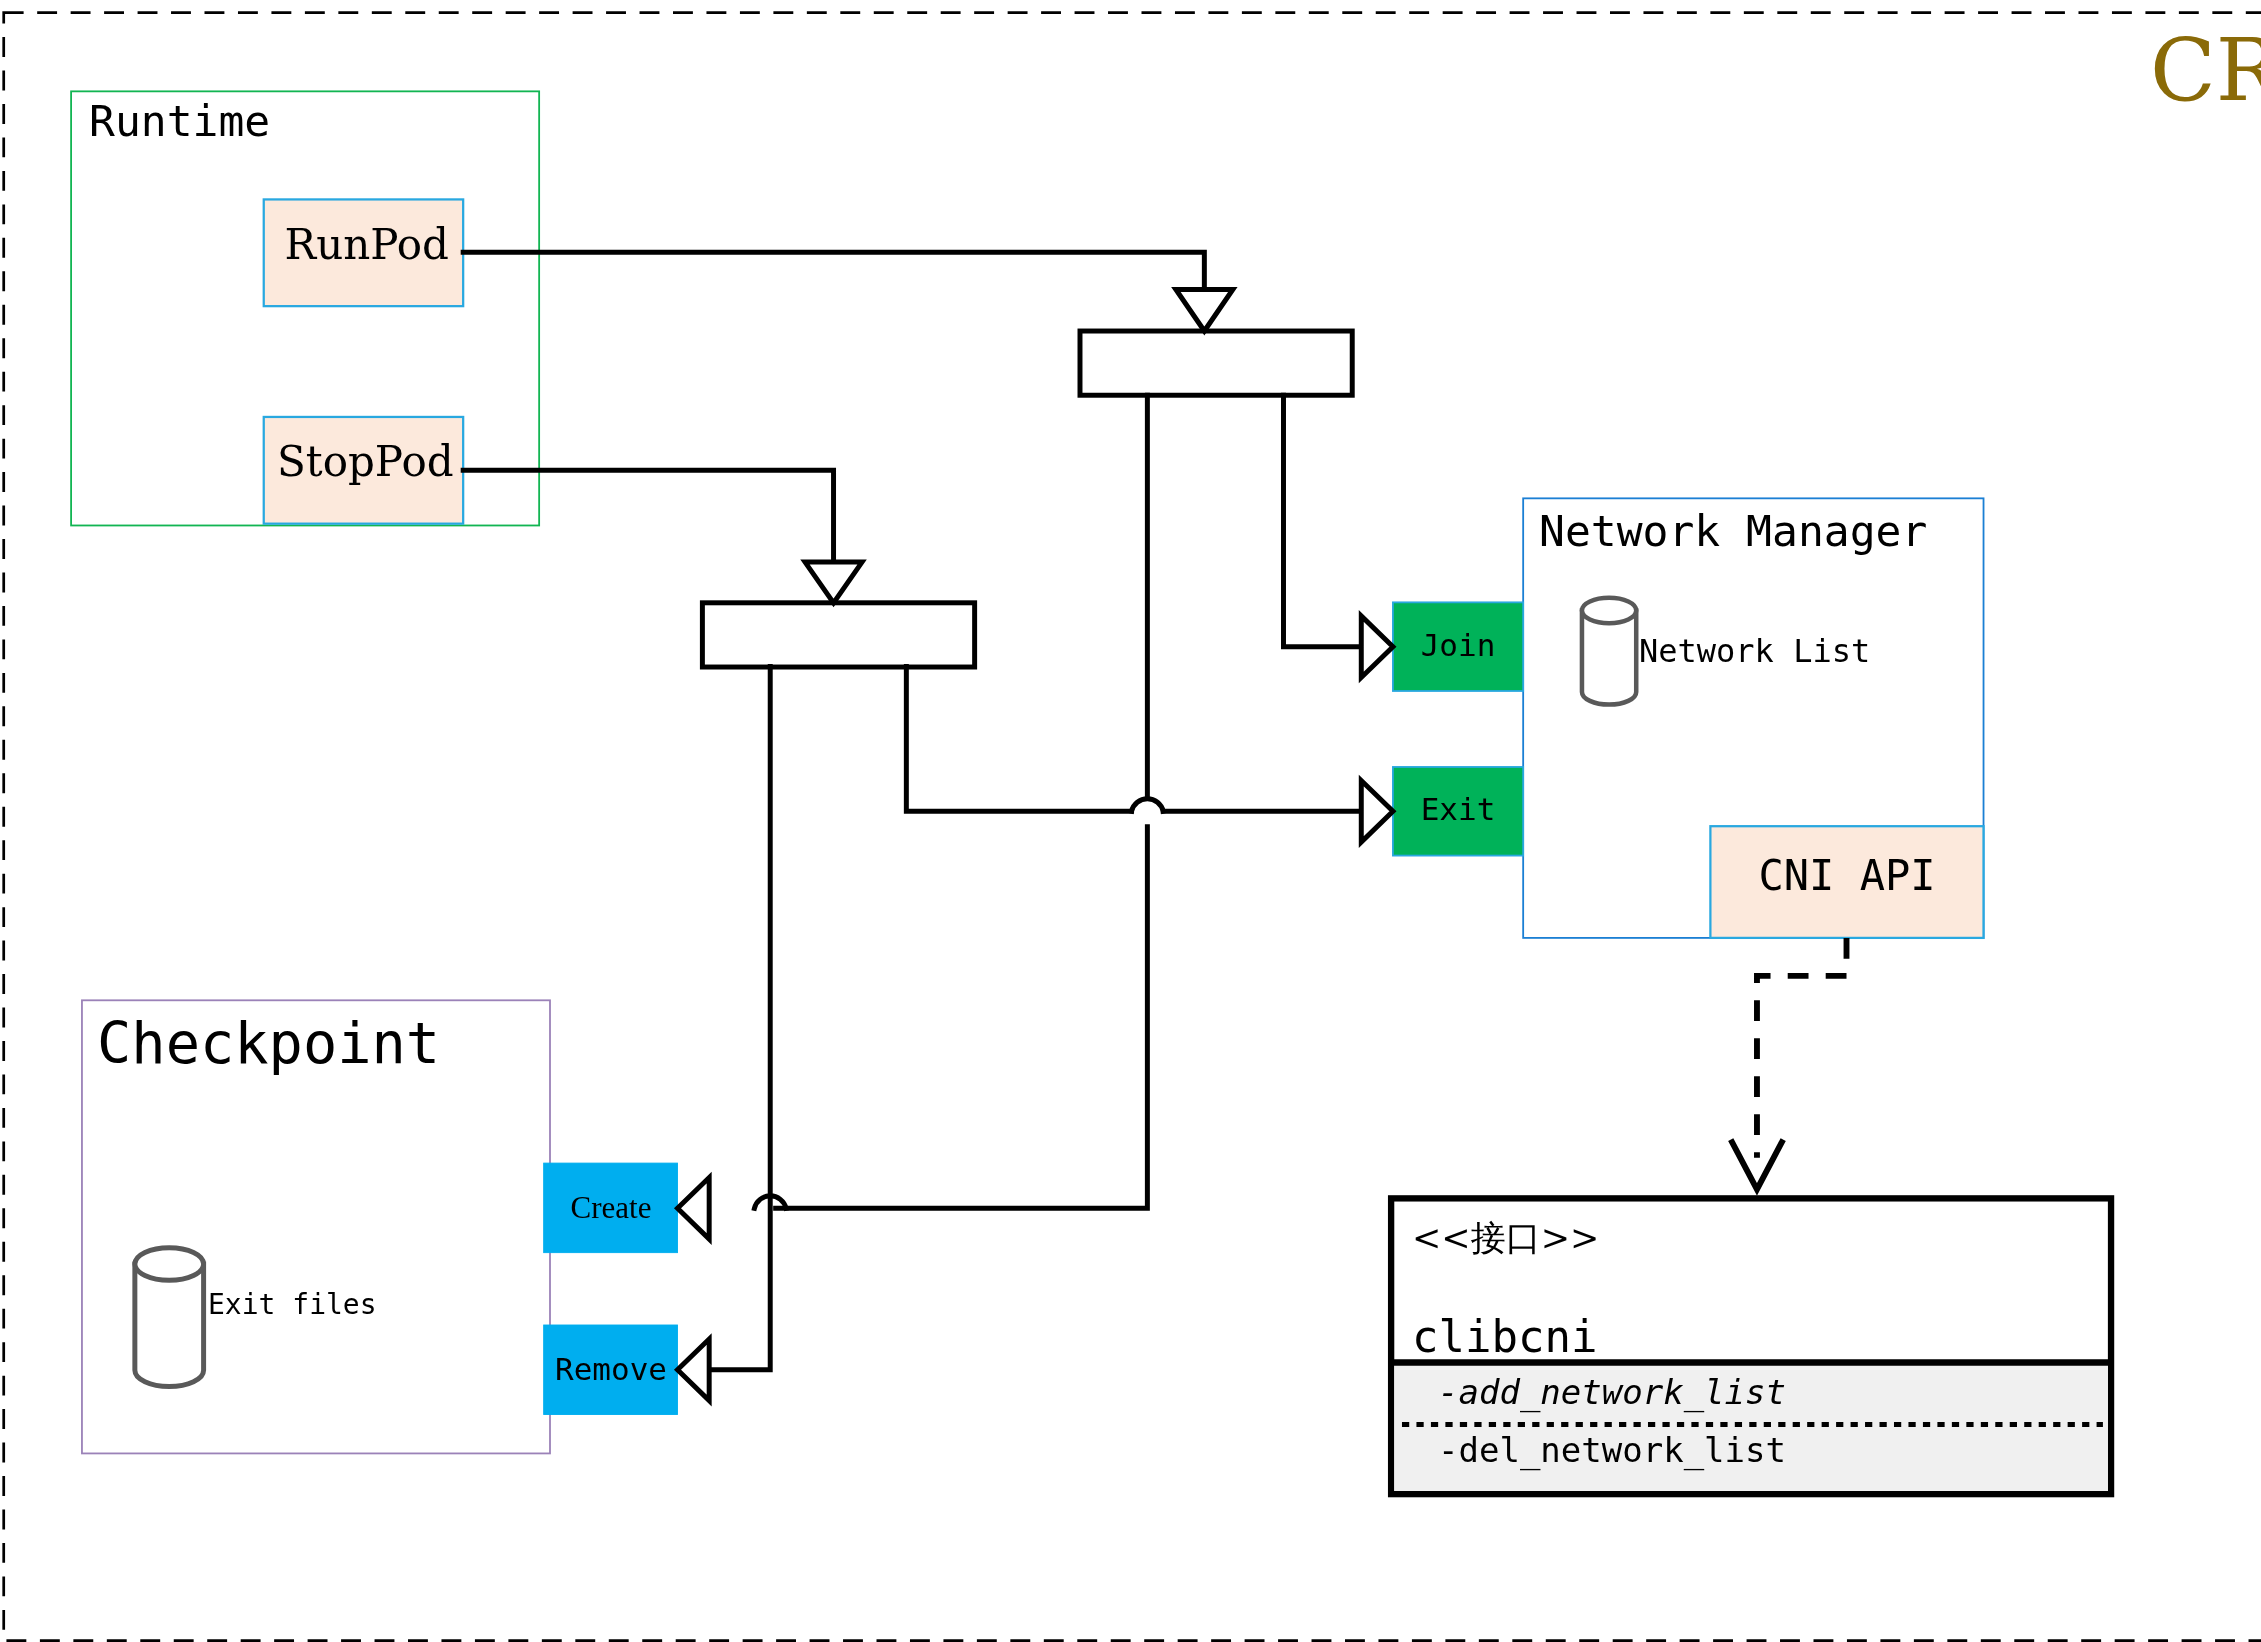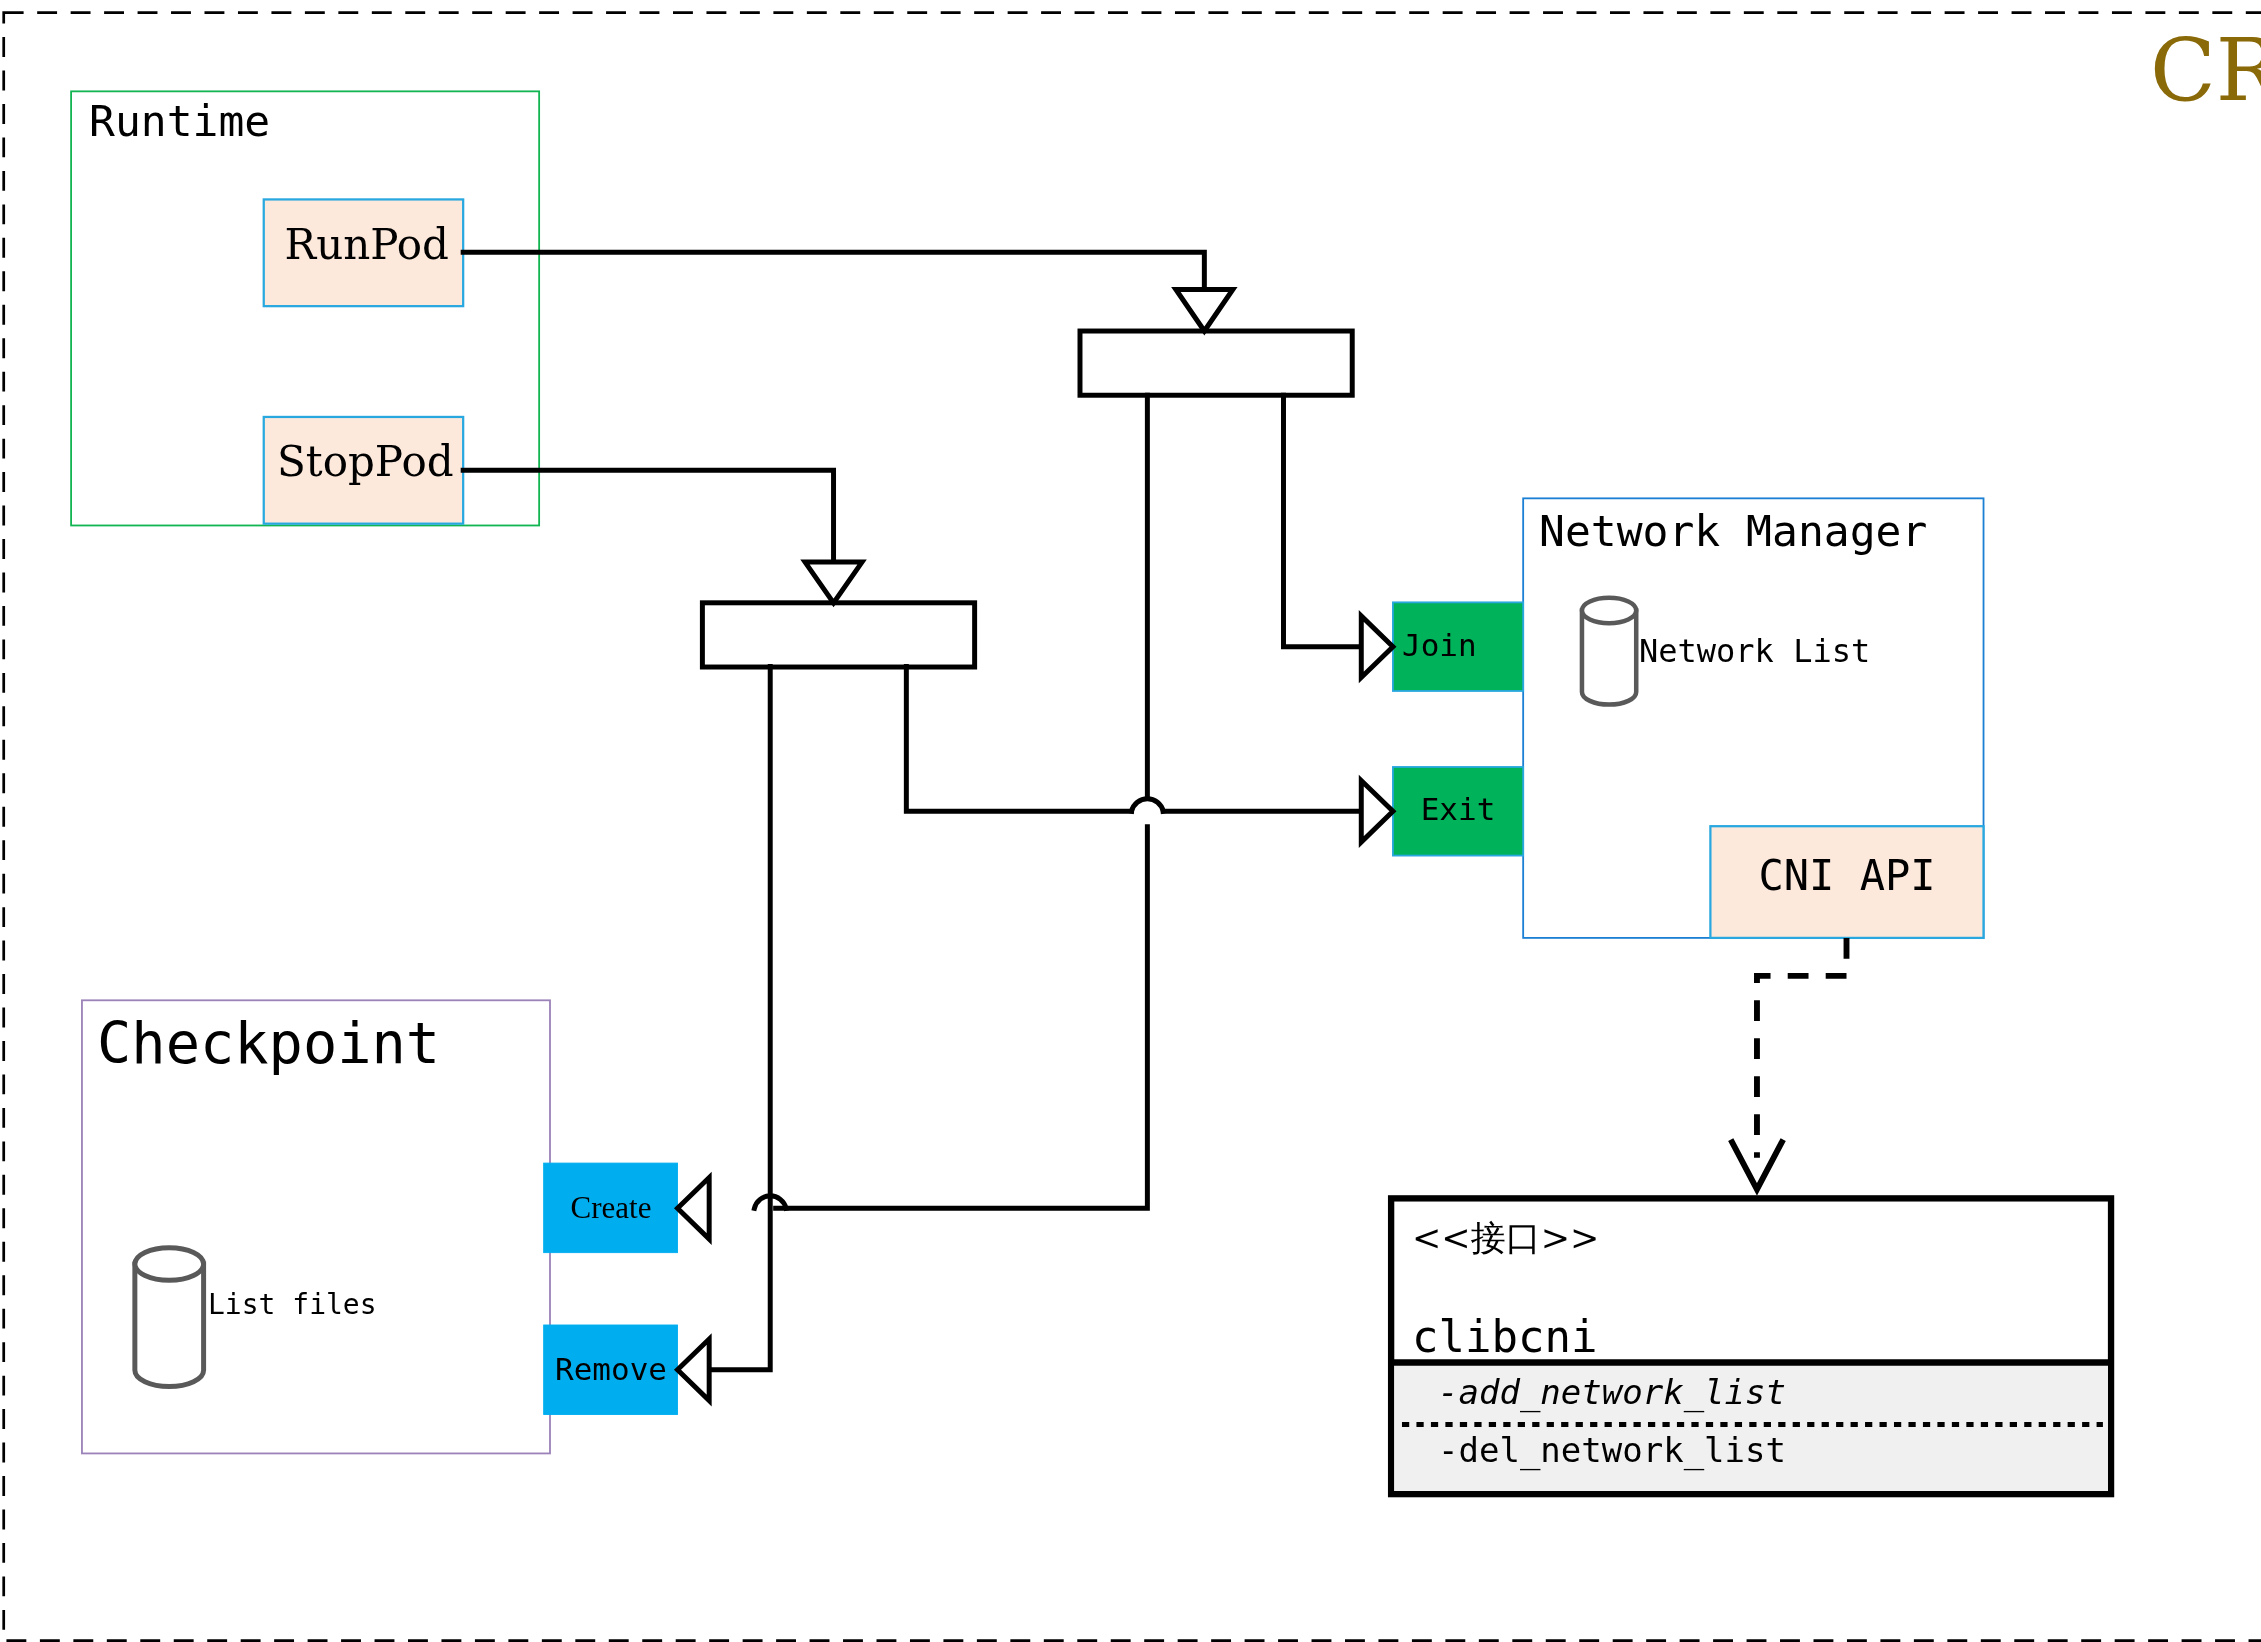--- a/index.html
+++ b/index.html
@@ -96,31 +96,31 @@
   <div class="lbl mono" style="left:97px;top:1015px;font-size:57px;">Checkpoint</div>
 
   <div class="lbl mono" style="left:1539px;top:510px;font-size:43px;">Network Manager</div>
 
   <div class="lbl serif" style="left:277px;top:224px;width:172px;text-align:right;font-size:42px;">RunPod</div>
 
   <div class="lbl serif" style="left:277px;top:441px;width:172px;text-align:center;font-size:42px;">StopPod</div>
 
   <div class="lbl mono" style="left:1724px;top:855px;width:246px;text-align:center;font-size:42px;">CNI API</div>
 
-  <div class="lbl mono" style="left:1402px;top:630px;width:112px;font-size:31px;">Join</div>
+  <div class="lbl mono" style="left:1402px;top:630px;width:112px;text-align:center;font-size:31px;">Join</div>
 
   <div class="lbl mono" style="left:1402px;top:794px;width:112px;text-align:center;font-size:31px;">Exit</div>
 
   <div class="lbl mono" style="left:553px;top:1192px;width:116px;text-align:center;font-size:31px;font-family:Liberation Serif, serif;">Create</div>
 
   <div class="lbl mono" style="left:553px;top:1354px;width:116px;text-align:center;font-size:31px;">Remove</div>
 
   <div class="lbl mono" style="left:1639px;top:635px;font-size:32px;">Network List</div>
 
-  <div class="lbl mono" style="left:208px;top:1291px;font-size:28px;">List files</div>
+  <div class="lbl mono" style="left:208px;top:1291px;font-size:28px;">Exit files</div>
 
   <div class="lbl serif" style="left:1412px;top:1221px;font-size:35px;">&lt;&lt;接口&gt;&gt;</div>
 
   <div class="lbl mono" style="left:1412px;top:1283px;font-size:44px;margin-top:32px;">clibcni</div>
 
   <div class="lbl mono" style="left:1438px;top:1375px;font-size:34px;font-style:italic;">-add_network_list</div>
 
   <div class="lbl mono" style="left:1438px;top:1433px;font-size:34px;">-del_network_list</div>
 
 </div>

